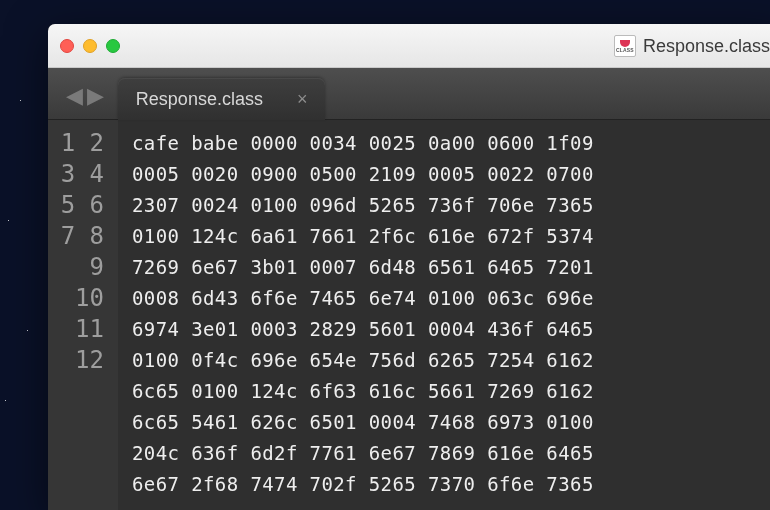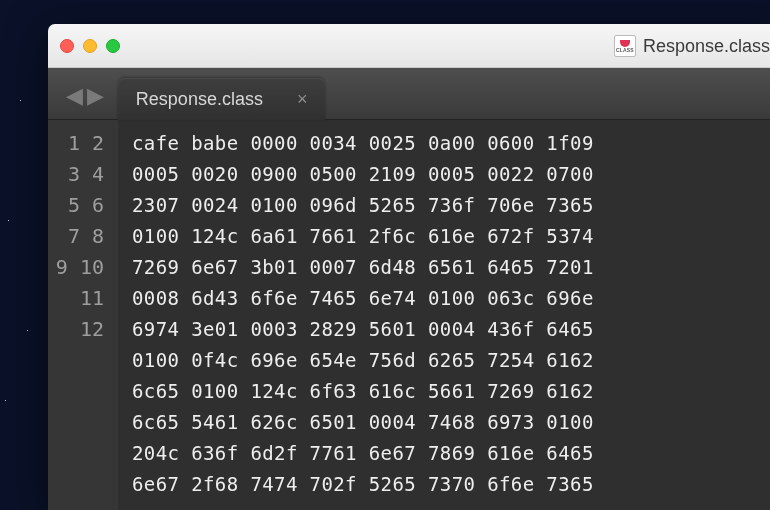--- a/index.html
+++ b/index.html
@@ -50,21 +50,21 @@
       background: linear-gradient(#3e3e3e,#303030);
       height: 42px; padding: 0 18px; display:flex; align-items:center; gap:34px;
       border-top-left-radius:7px; border-top-right-radius:7px;
       box-shadow: inset 0 1px 0 rgba(255,255,255,.06), 0 -1px 3px rgba(0,0,0,.3);
       color:#d8d8d8; font-size:18px; position:relative; top:1px;
     }
     .tab-close { color:#8d8d8d; font-size:18px; font-weight:400; }
     .editor { display:flex; height: calc(100% - 96px); background:#2f2f2f; }
     .gutter {
       width: 70px; background:#363636; color:#9e9e9e;
-      font-family: Menlo,Consolas,monospace; font-size:20px; text-align:right;
+      font-family: Menlo,Consolas,monospace; font-size:24px; text-align:right;
       padding: 8px 14px 0 0; line-height: 31px;
     }
     .code {
       flex:1; color:#eeeeee; font-family: Menlo,Consolas,monospace;
       font-size:19px; padding:8px 16px 0 14px; line-height:31px;
       white-space:pre; letter-spacing:0.4px;
     }
   </style>
 </head>
 <body>

